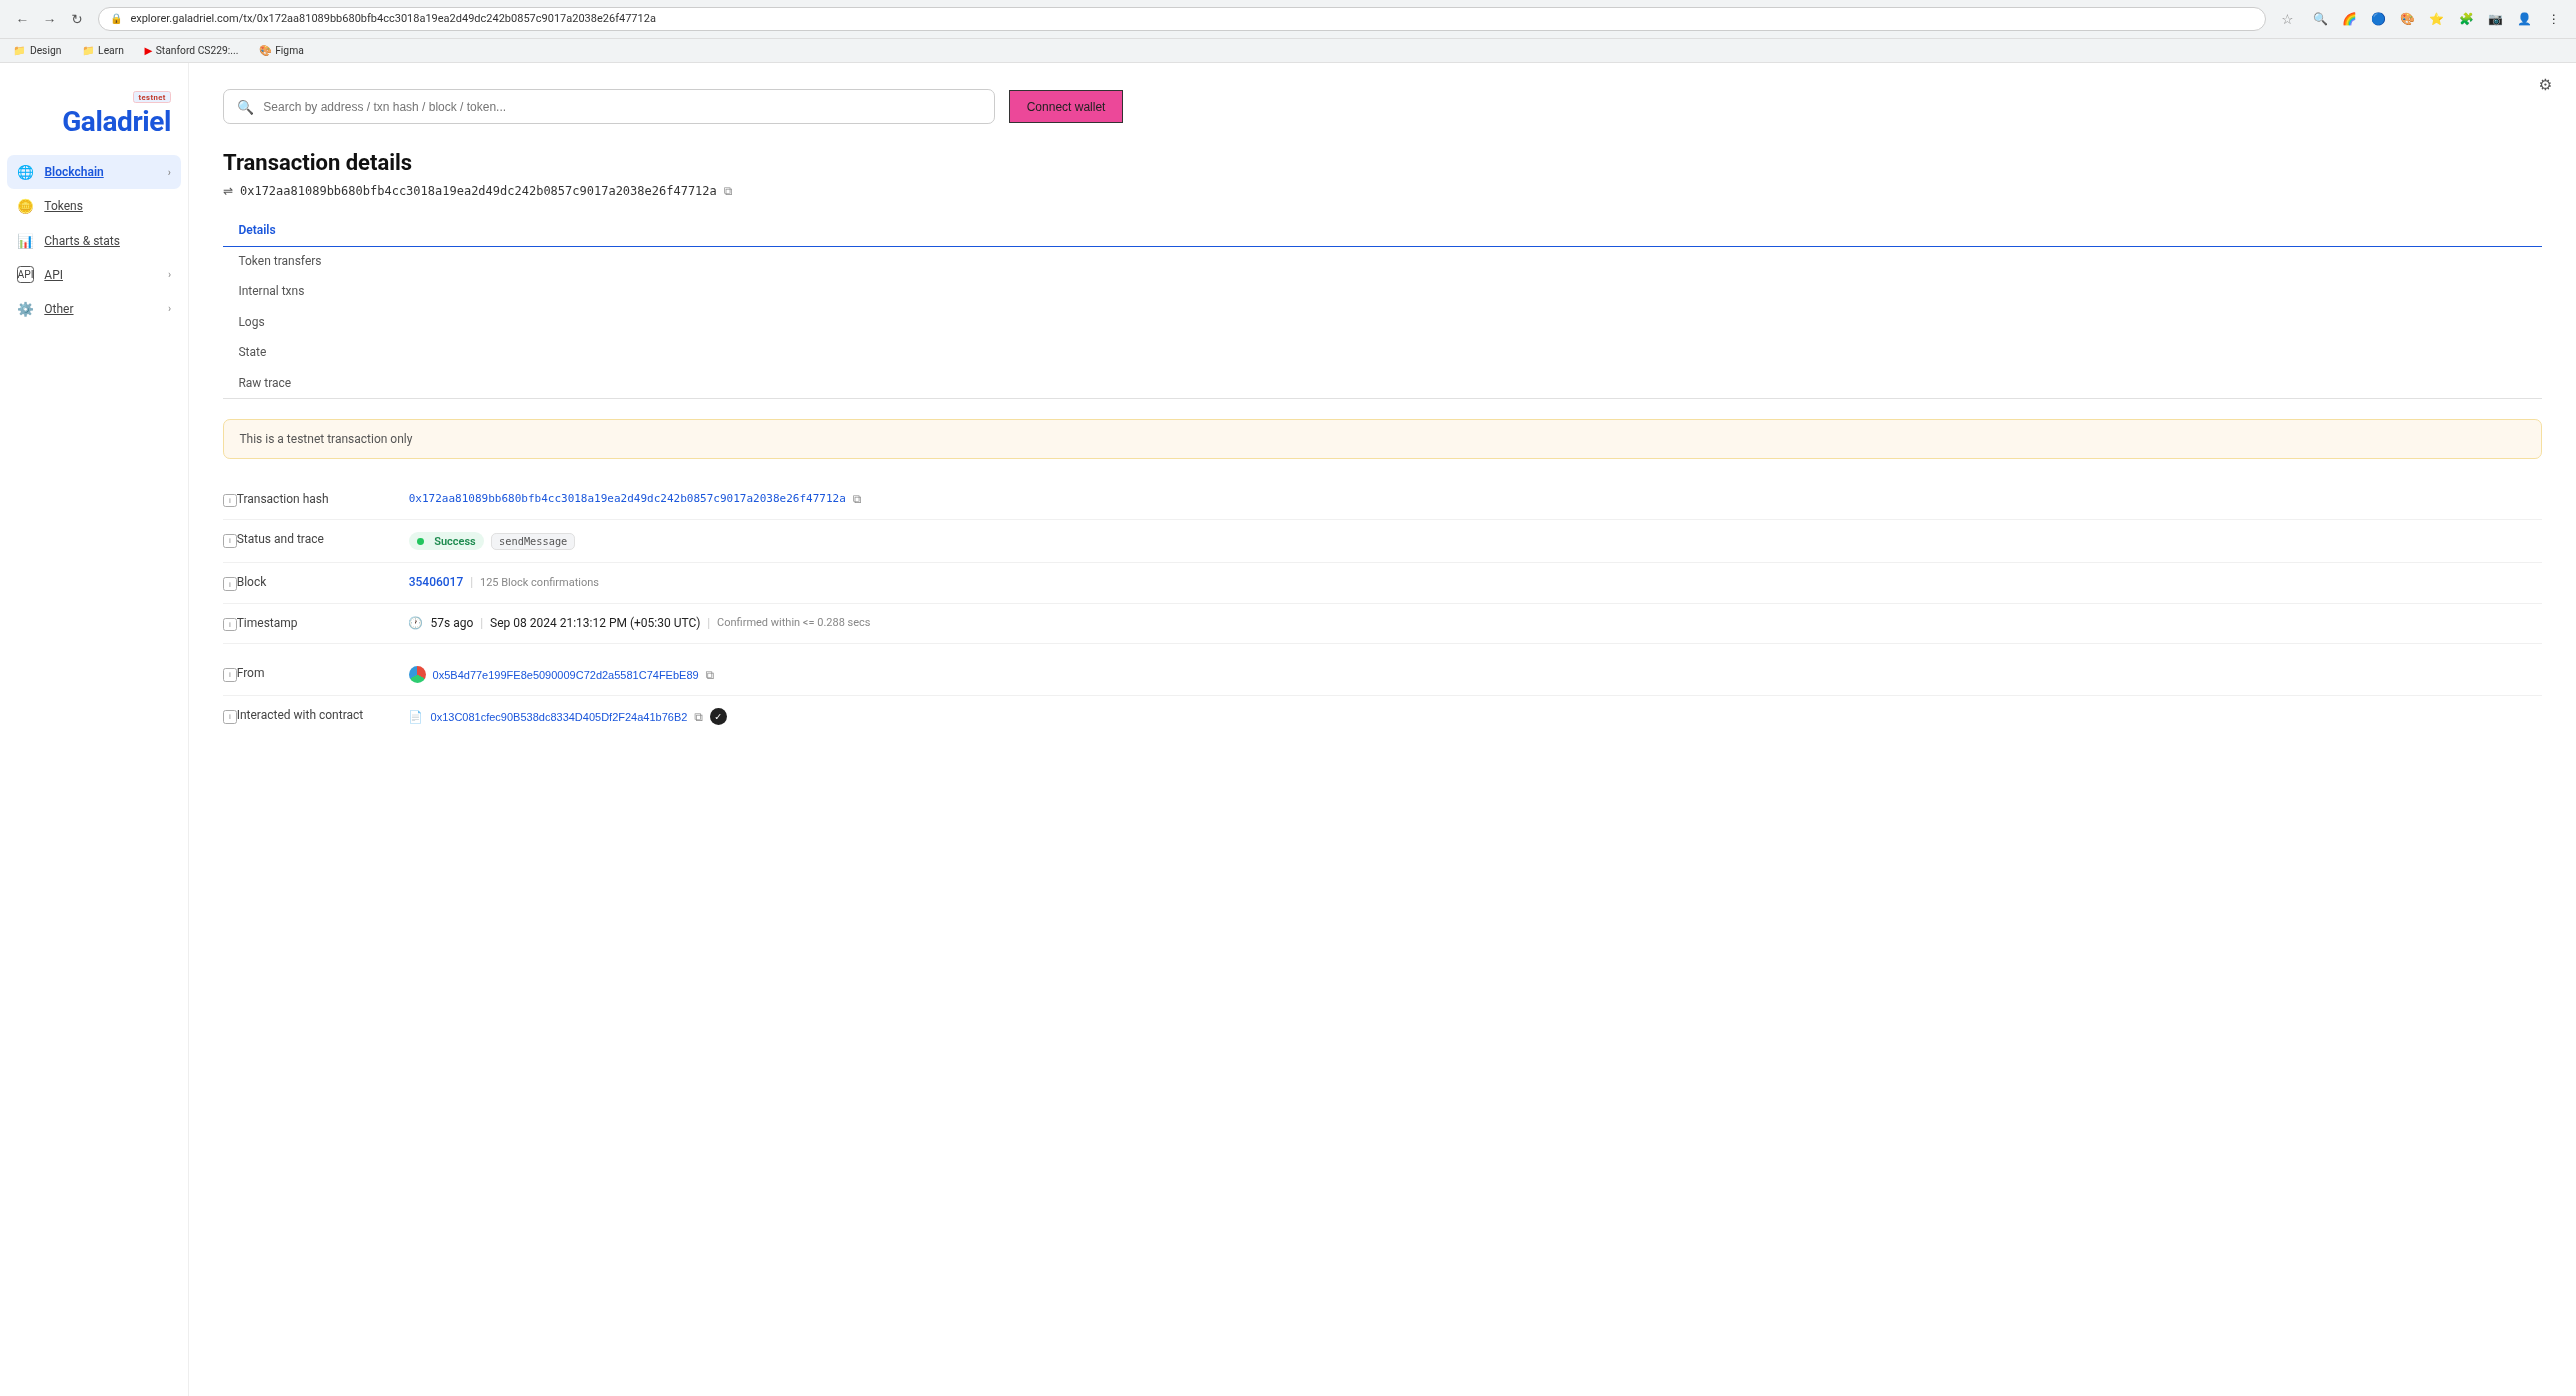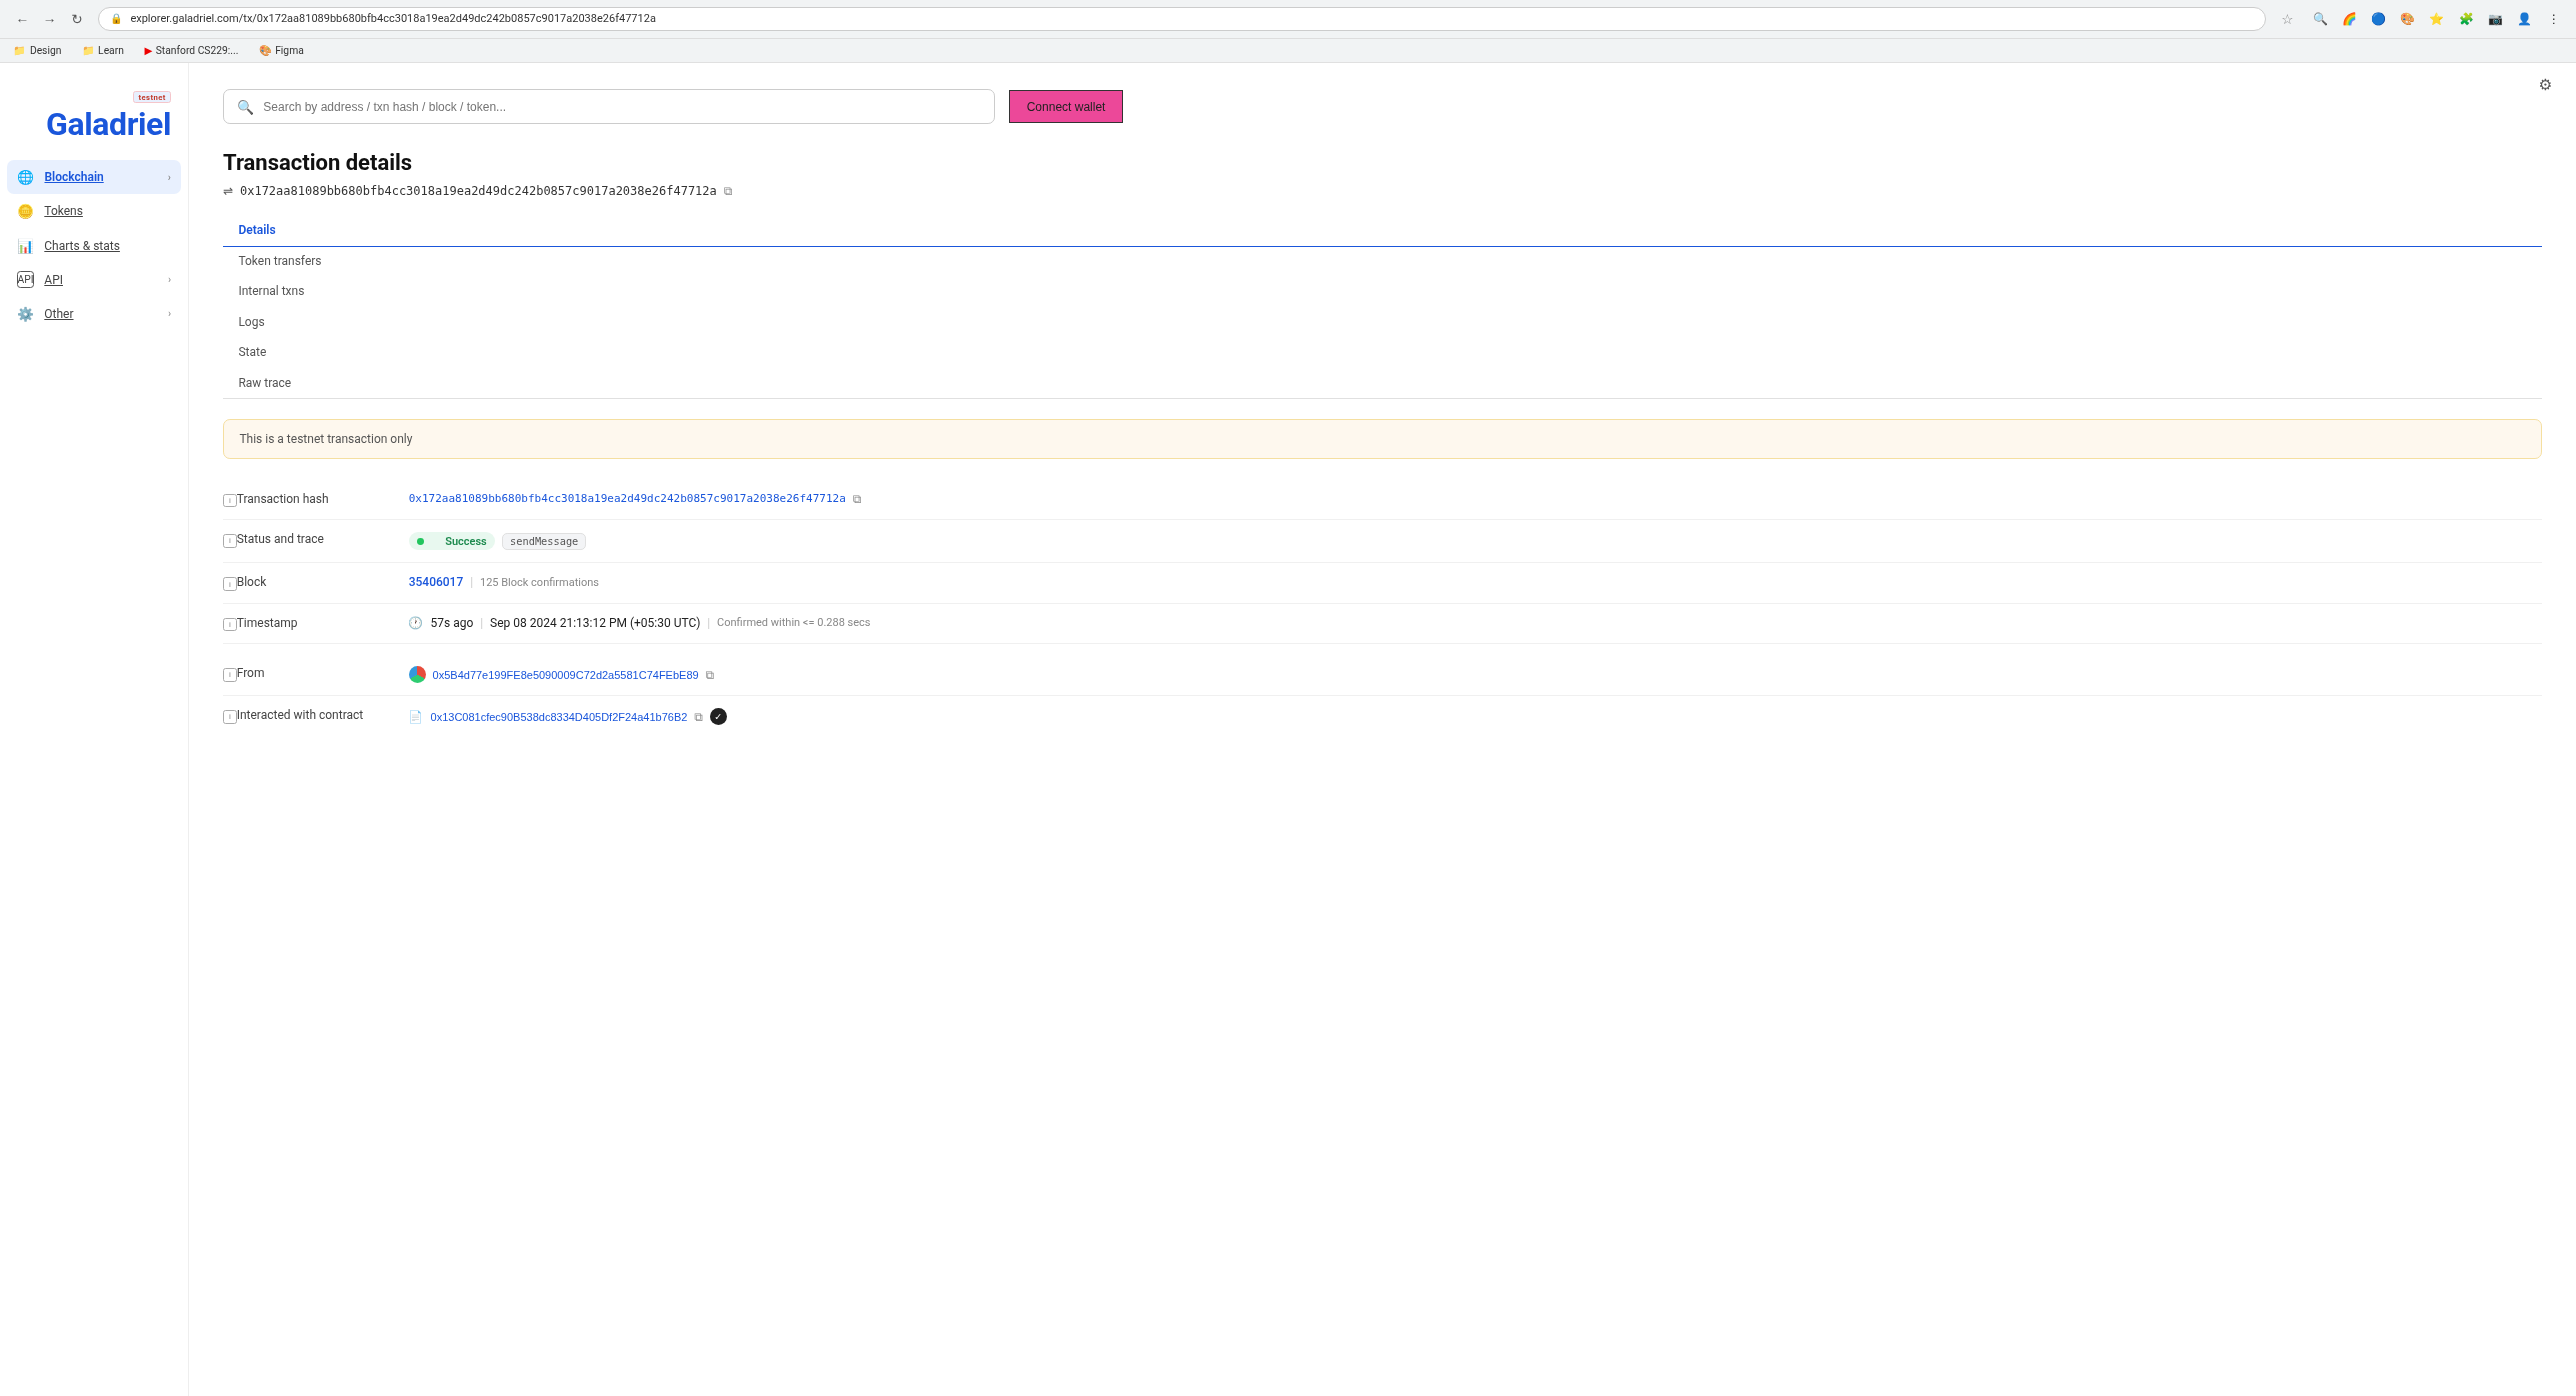--- a/index.html
+++ b/index.html
@@ -21,21 +21,21 @@
     .bookmark-item { display: flex; align-items: center; gap: 3.4px; cursor: pointer; color: #333; padding: 1.7px 3.4px; border-radius: 3.4px; }
     .bookmark-icon { font-size: 10.3px; }
 
     
     .app { display: flex; min-height: calc(100vh - 60px); background: white; }
 
     
     .sidebar { width: 189px; background: white; border-right: 0.9px solid #eee; padding: 17px 0; flex-shrink: 0; }
     .logo-area { padding: 8.6px 17px 17px; text-align: right; }
     .logo-testnet-badge { background: #e8f0fe; color: #c0392b; font-size: 7.7px; font-weight: 700; padding: 0.9px 4.3px; border-radius: 2.6px; border: 0.9px solid #f5c6cb; display: inline-block; margin-bottom: 1.7px; letter-spacing: 0.4px; }
-    .logo-text { font-size: 32px; font-weight: 700; color: #1a56db; letter-spacing: -0.4px; }
+    .logo-text { font-size: 28px; font-weight: 700; color: #1a56db; letter-spacing: -0.4px; }
 
     .nav-item { display: flex; align-items: center; padding: 8.6px 17px; cursor: pointer; color: #444; gap: 10.3px; border-radius: 0; }
     .nav-item.active { background: #e8f0fe; color: #1a56db; font-weight: 600; border-radius: 6.9px; margin: 0 6.9px; padding: 8.6px 10.3px; }
     .nav-item .nav-icon { width: 17px; height: 17px; display: flex; align-items: center; justify-content: center; font-size: 13.7px; }
     .nav-item .nav-label { flex: 1; font-size: 12px; text-decoration: underline; }
     .nav-item .nav-arrow { font-size: 10.3px; color: #888; }
 
     
     .main { flex: 1; padding: 26px 34px; background: white; position: relative; }
 
@@ -71,21 +71,21 @@
     .details-row { display: flex; align-items: flex-start; padding: 12px 0; border-bottom: 0.9px solid #f0f0f0; }
     .details-row:last-child { border-bottom: none; }
     .row-label { width: 172px; flex-shrink: 0; color: #444; font-size: 12px; }
     .row-value { flex: 1; font-size: 12px; color: #222; display: flex; align-items: center; gap: 6.9px; flex-wrap: wrap; }
     .row-value .hash-link { color: #1a56db; font-family: monospace; font-size: 11px; text-decoration: none; }
     .row-value .block-link { color: #1a56db; text-decoration: none; font-weight: 500; }
     .row-value .confirmations { color: #888; font-size: 11px; }
     .row-value .separator { color: #ccc; }
 
     
-    .status-success { display: flex; align-items: center; gap: 21px; background: #e8f8ef; color: #1d8a4e; border-radius: 10.3px; padding: 2.6px 8.6px; font-size: 11px; font-weight: 600; }
+    .status-success { display: flex; align-items: center; gap: 10px; background: #e8f8ef; color: #1d8a4e; border-radius: 10.3px; padding: 2.6px 8.6px; font-size: 11px; font-weight: 600; }
     .status-success .dot { width: 6.9px; height: 6.9px; background: #22c55e; border-radius: 50%; }
     .method-badge { background: #f3f4f6; border: 0.9px solid #e0e0e0; border-radius: 5.1px; padding: 1.7px 6.9px; font-size: 10.3px; color: #555; font-family: monospace; }
 
     
     .timestamp-icon { font-size: 12px; color: #555; }
     .confirmed-text { color: #888; font-size: 11px; }
 
     
     .address-link { color: #1a56db; font-family: Liberation Sans, sans-serif; font-size: 11px; text-decoration: none; }
     .address-avatar { width: 17px; height: 17px; border-radius: 50%; background: conic-gradient(#e74c3c 0deg 120deg, #2ecc71 120deg 240deg, #3498db 240deg 360deg); flex-shrink: 0; }

